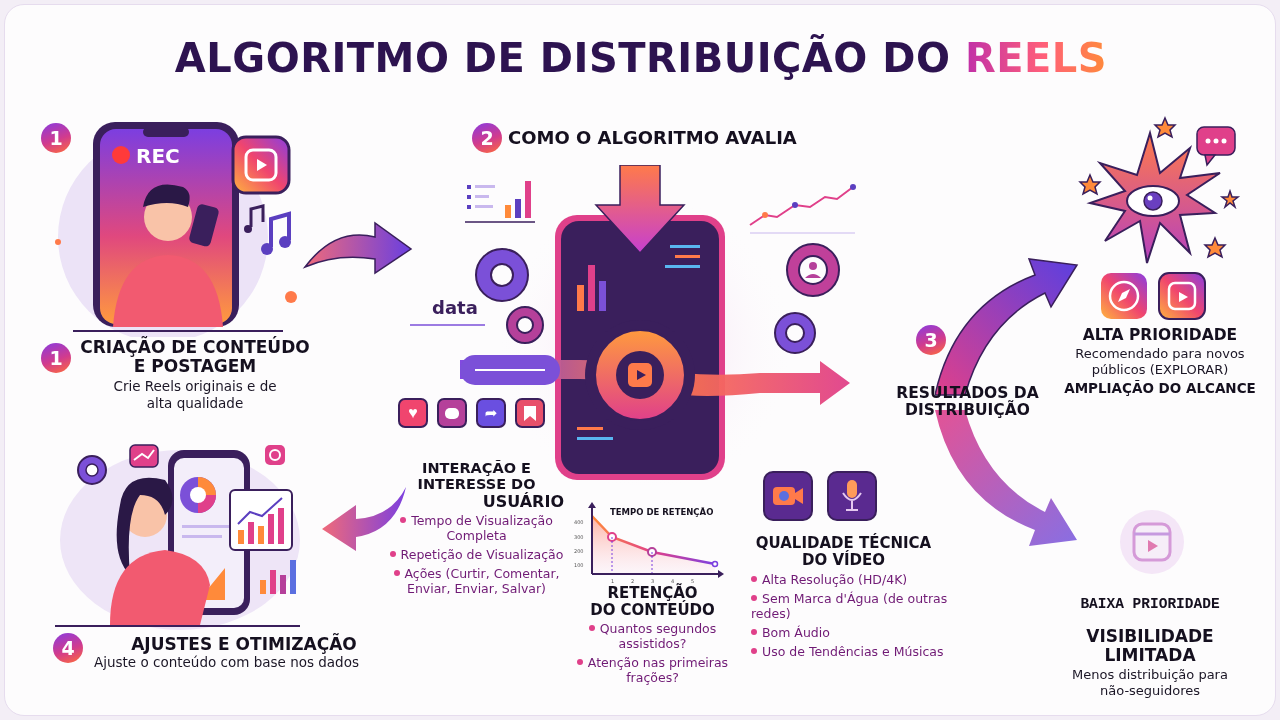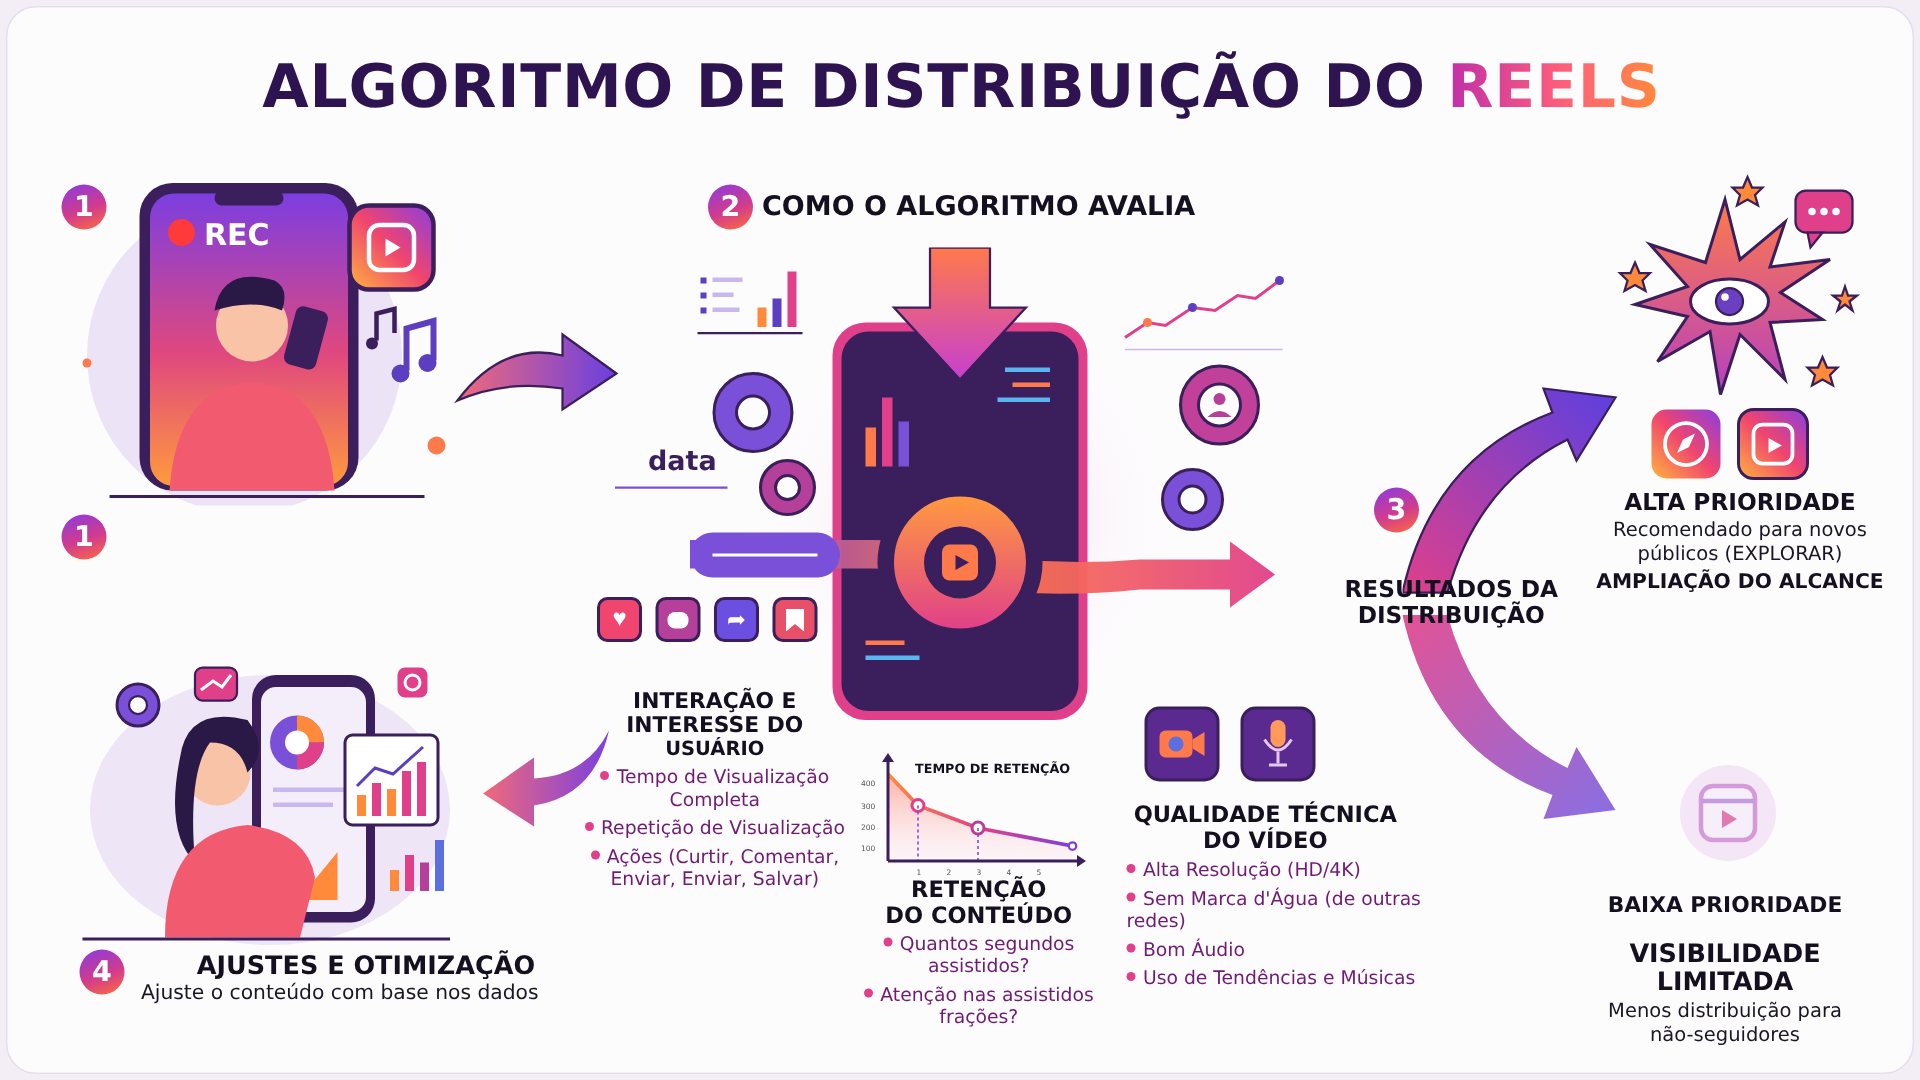--- a/index.html
+++ b/index.html
@@ -76,20 +76,26 @@
       <path d="M228 130 v-28 l18 -5 v26" stroke="#5b3fc0" stroke-width="4" fill="none"></path>
       <circle cx="224" cy="132" r="6" fill="#5b3fc0"></circle>
         <circle cx="242" cy="125" r="6" fill="#5b3fc0"></circle>
       <circle cx="248" cy="180" r="6" fill="#ff7a4a"></circle>
       <circle cx="15" cy="125" r="3" fill="#ff7a4a"></circle>
       <line x1="30" y1="214" x2="240" y2="214" stroke="#3a1f5c" stroke-width="2"></line>
     </svg>
   </div>
 
   <div class="badge" style="left:36px;top:338px;">1</div>
+  <div class="abs center" style="left:70px;top:333px;width:240px;">
+    <div class="h" style="font-size:17px;">CRIAÇÃO DE CONTEÚDO</div>
+    <div class="h" style="font-size:17px;">E POSTAGEM</div>
+    <div class="p" style="font-size:13.5px;margin-top:3px;">Crie Reels originais e de</div>
+    <div class="p" style="font-size:13.5px;">alta qualidade</div>
+  </div>
 
   <div class="abs" style="left:296px;top:200px;">
     <svg width="116" height="80" viewBox="0 0 116 80">
       <defs>
           <linearGradient id="ar1" x1="0" x2="1">
             <stop offset="0" stop-color="#f06a7a"></stop>
             <stop offset="1" stop-color="#6a3fe0"></stop>
           </linearGradient>
         </defs>
       <path d="M4 62 q30 -40 70 -30 l0 -14 l36 26 l-36 24 l0 -14 q-38 -6 -70 8z" fill="url(#ar1)" stroke="#3a1f5c" stroke-width="1.5"></path>
@@ -197,21 +203,21 @@
     <div style="width:30px;height:30px;border-radius:7px;background:#e8506a;border:2px solid #3a1f5c;display:flex;align-items:center;justify-content:center;">
         <svg width="12" height="15">
           <path d="M0 0h12v15l-6-5l-6 5z" fill="#fff"></path>
         </svg>
       </div>
   </div>
 
   <div class="abs center" style="left:384px;top:456px;width:175px;">
     <div class="h" style="font-size:14.5px;">INTERAÇÃO E</div>
     <div class="h" style="font-size:14.5px;">INTERESSE DO</div>
-    <div class="h" style="font-size:13px;margin-bottom:3px;">USUÁRIO</div>
+    <div class="h" style="font-size:16px;margin-bottom:3px;text-align:right;">USUÁRIO</div>
     <ul class="bul">
       <li><span class="dot"></span><span>Tempo de Visualização Completa</span></li>
       <li><span class="dot"></span><span>Repetição de Visualização</span></li>
       <li><span class="dot"></span><span>Ações (Curtir, Comentar, Enviar, Enviar, Salvar)</span></li>
     </ul>
   </div>
 
   <div class="abs" style="left:565px;top:495px;width:165px;height:90px;">
     <svg width="165" height="90" viewBox="0 0 165 90">
       <defs>
@@ -247,21 +253,21 @@
       <text x="121" y="83" font-size="5" fill="#555" font-family="DejaVu Sans, sans-serif">5</text>
       <text x="40" y="15" font-size="8.5" font-weight="700" fill="#15101f" font-family="DejaVu Sans, sans-serif">TEMPO DE RETENÇÃO</text>
     </svg>
   </div>
 
   <div class="abs center" style="left:560px;top:580px;width:175px;">
     <div class="h" style="font-size:15px;">RETENÇÃO</div>
     <div class="h" style="font-size:15px;margin-bottom:3px;">DO CONTEÚDO</div>
     <ul class="bul">
       <li><span class="dot"></span><span>Quantos segundos assistidos?</span></li>
-      <li><span class="dot"></span><span>Atenção nas assistidos frações?</span></li>
+      <li><span class="dot"></span><span>Atenção nas primeiras frações?</span></li>
     </ul>
   </div>
 
   <div class="abs" style="left:758px;top:466px;display:flex;gap:14px;">
     <div style="width:50px;height:50px;border-radius:10px;background:#5a2a90;border:2px solid #3a1f5c;display:flex;align-items:center;justify-content:center;">
       <svg width="32" height="22">
           <rect x="1" y="2" width="22" height="18" rx="4" fill="#ff7a4a"></rect>
           <circle cx="12" cy="11" r="5" fill="#5b6fe0"></circle>
           <path d="M23 8 l8 -5 v16 l-8 -5z" fill="#ff7a4a"></path>
         </svg>
@@ -362,21 +368,21 @@
   <div class="abs" style="left:1115px;top:505px;width:64px;height:64px;">
     <svg width="64" height="64" viewBox="0 0 64 64">
       <circle cx="32" cy="32" r="32" fill="#f4e6f7"></circle>
       <rect x="14" y="14" width="36" height="36" rx="8" fill="#f6eef8" stroke="#d59ad8" stroke-width="3"></rect>
       <line x1="14" y1="24" x2="50" y2="24" stroke="#c69adf" stroke-width="3"></line>
       <path d="M28 30 l10 6 l-10 6z" fill="#e07ab0"></path>
     </svg>
   </div>
 
   <div class="abs center" style="left:1035px;top:592px;width:220px;">
-    <div class="h" style="font-size:14.5px;">BAIXA PRIORIDADE</div>
+    <div class="h" style="font-size:14.5px;font-family:Liberation Mono, monospace;">BAIXA PRIORIDADE</div>
     <div class="h" style="font-size:17px;margin-top:14px;">VISIBILIDADE LIMITADA</div>
     <div class="p" style="font-size:13px;margin-top:3px;">Menos distribuição para</div>
     <div class="p" style="font-size:13px;">não-seguidores</div>
   </div>
 
   <div class="abs" style="left:315px;top:478px;">
     <svg width="90" height="70" viewBox="0 0 90 70">
       <defs>
           <linearGradient id="ar4" x1="1" x2="0">
             <stop offset="0" stop-color="#7b3fe0"></stop>

